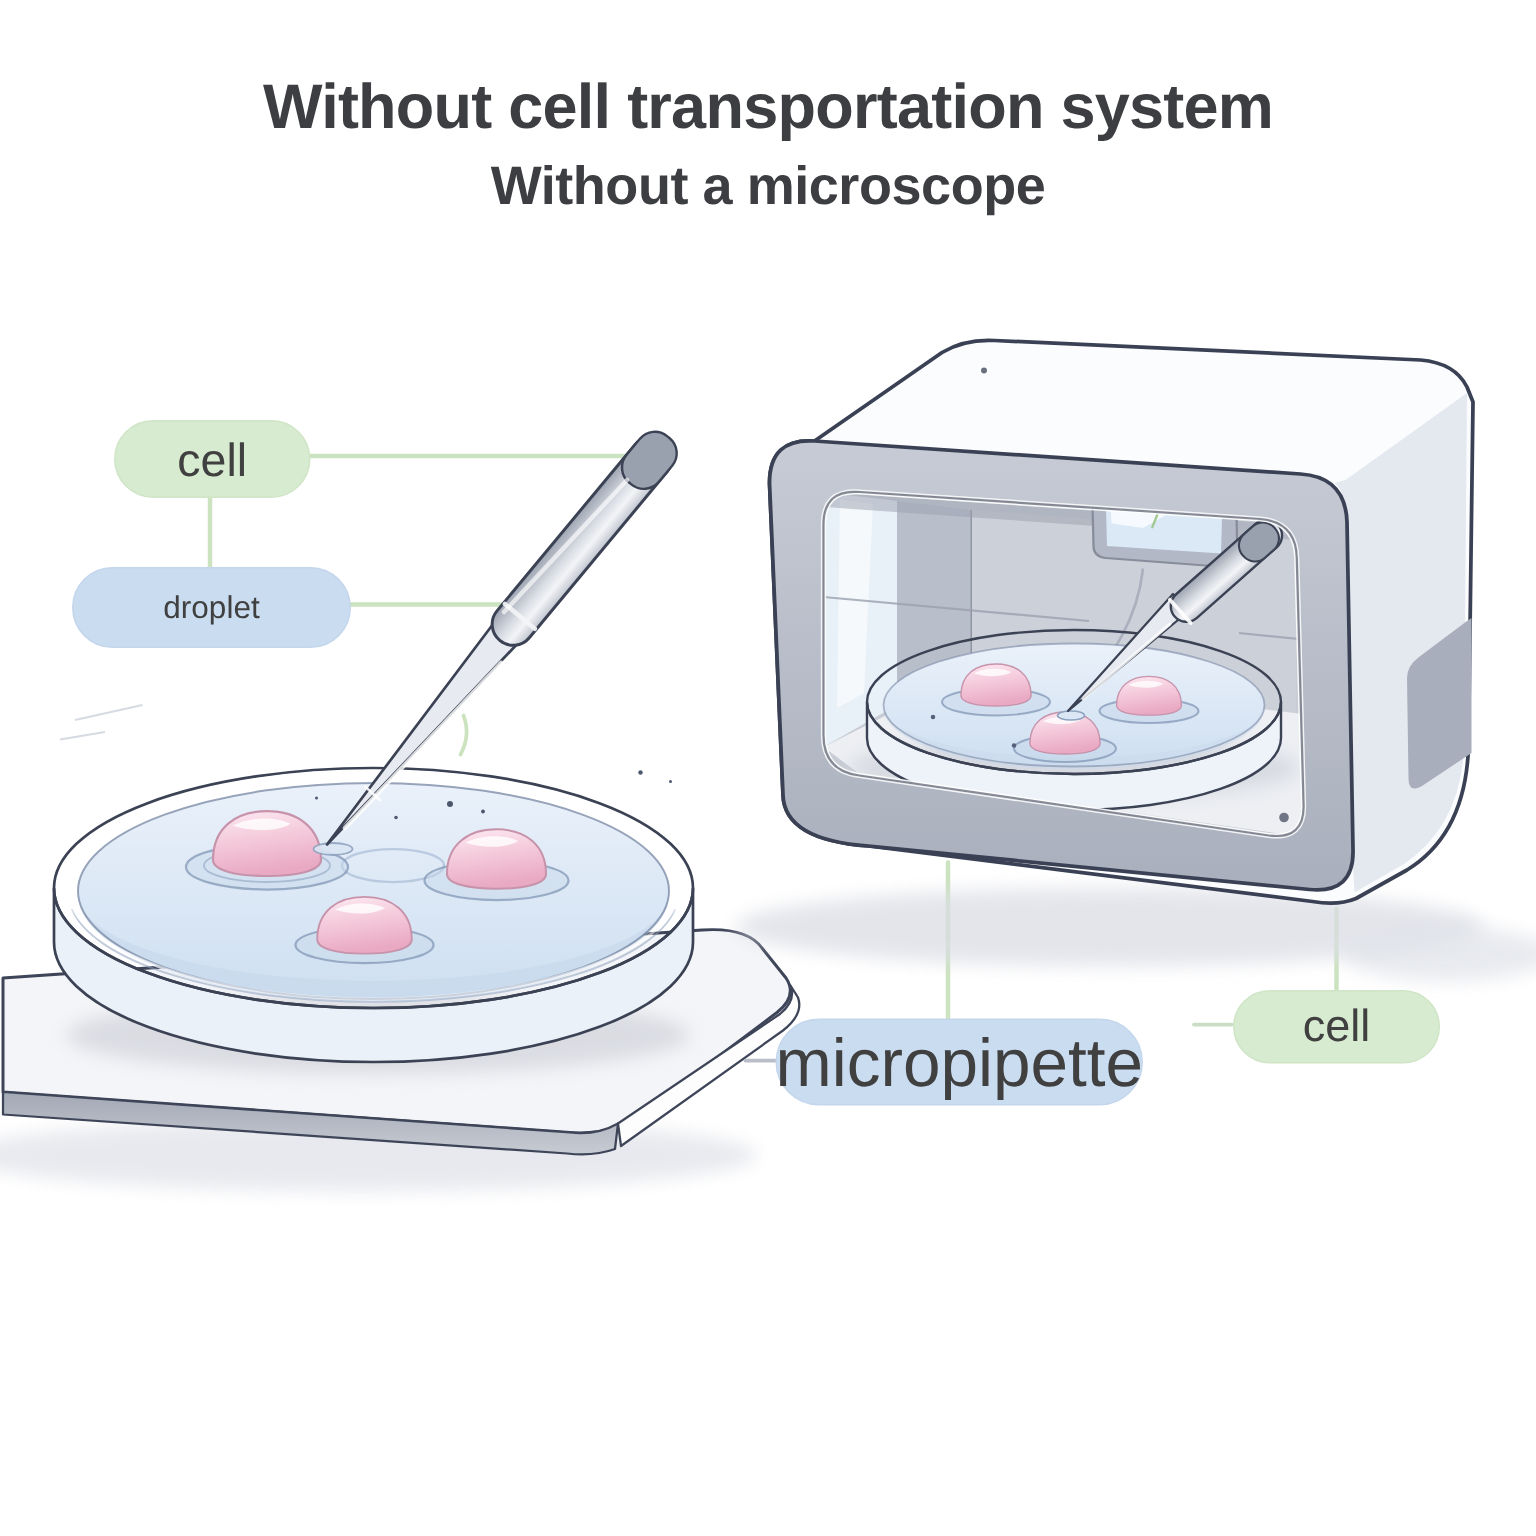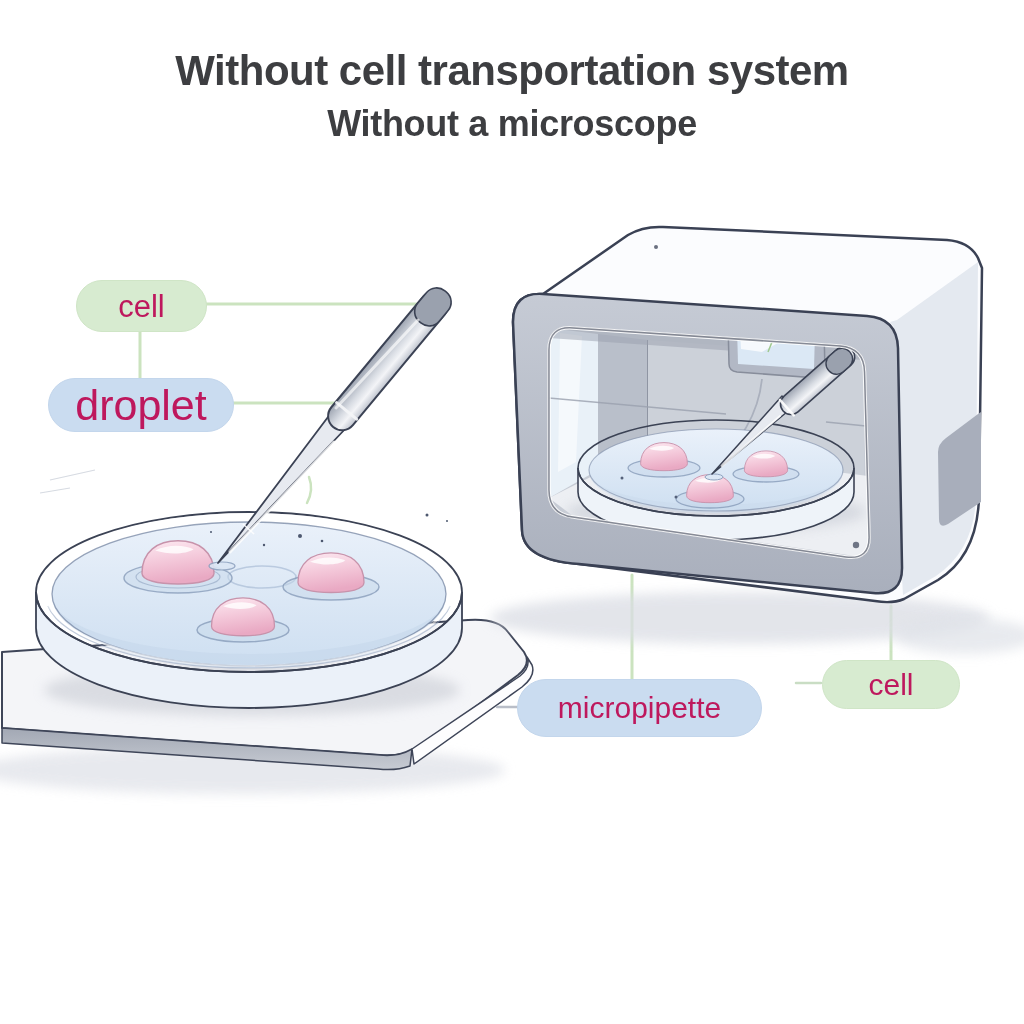--- a/index.html
+++ b/index.html
@@ -11,27 +11,27 @@
   .title{
     position:absolute;top:50px;left:0;width:1024px;text-align:center;
     font-size:42px;font-weight:700;color:#3d3e41;letter-spacing:-0.5px;line-height:1;
   }
   .subtitle{
     position:absolute;top:106px;left:0;width:1024px;text-align:center;
     font-size:36px;font-weight:700;color:#3d3e41;letter-spacing:-0.3px;line-height:1;
   }
   .pill{
     position:absolute;display:flex;align-items:center;justify-content:center;
-    border-radius:30px;color:#be185d;line-height:1;white-space:nowrap;
+    border-radius:30px;color:#404040;line-height:1;white-space:nowrap;
   }
   .pill-green{background:#d7ebd0;border:1px solid #cfe5c6;}
   .pill-blue{background:#cadcf0;border:1px solid #c3d6ec;}
   #pill-cell-left   {left:76px;  top:280px; width:129px; height:50px; font-size:31px;}
-  #pill-droplet     {left:48px;  top:378px; width:184px; height:52px; font-size:43px;}
-  #pill-micropipette{left:517px; top:679px; width:243px; height:56px; font-size:30px;}
+  #pill-droplet     {left:48px;  top:378px; width:184px; height:52px; font-size:21px;}
+  #pill-micropipette{left:517px; top:679px; width:243px; height:56px; font-size:45px;}
   #pill-cell-right  {left:822px; top:660px; width:136px; height:47px; font-size:30px;}
   svg{position:absolute;left:0;top:0;}
 </style>
 </head>
 <body>
 
 <svg width="1024" height="1024" viewBox="0 0 1024 1024">
   <defs>
     <linearGradient id="gp" x1="0" y1="0" x2="0.25" y2="1">
       <stop offset="0" stop-color="#fdeaf2"></stop>

